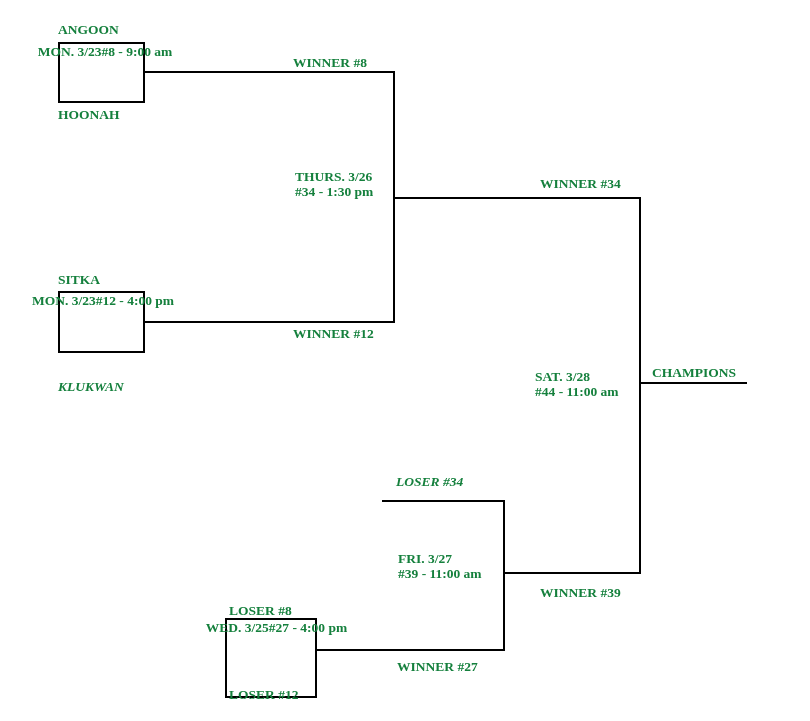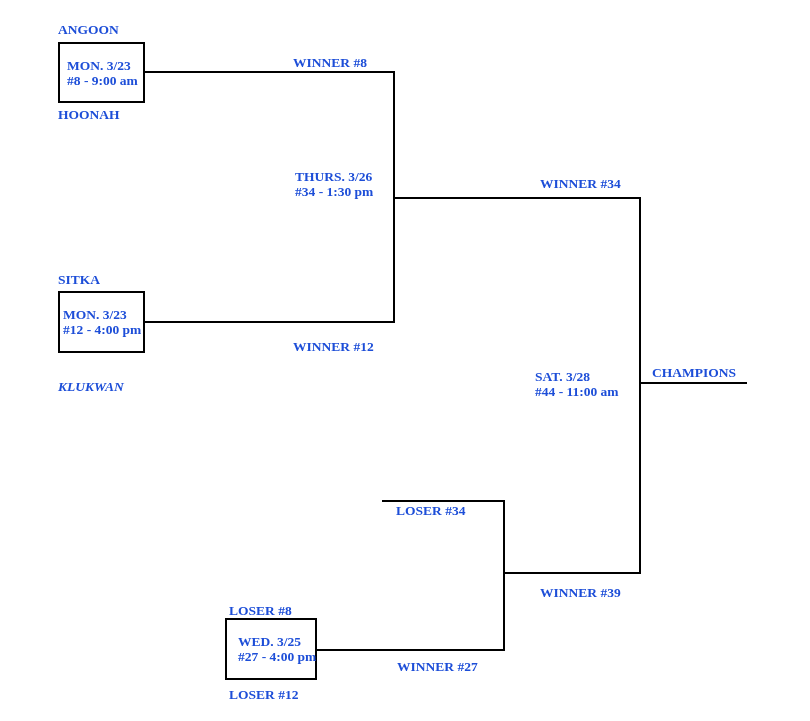--- a/index.html
+++ b/index.html
@@ -7,68 +7,68 @@
     padding: 0;
     background: #ffffff;
   }
   #bracket-canvas {
     position: relative;
     width: 810px;
     height: 721px;
     background: #ffffff;
     font-family: "Liberation Serif", serif;
     font-weight: bold;
-    color: #1d4ed8;
+    color: #15803d;
     overflow: hidden;
   }
   .label {
     position: absolute;
     font-size: 13.5px;
     line-height: 13px;
     white-space: nowrap;
   }
   .game-info {
     position: absolute;
     font-size: 13.5px;
     line-height: 15px;
     white-space: nowrap;
     font-family: Liberation Serif, serif;
   }
   .game-box {
     position: absolute;
     border: 2px solid #000000;
     box-sizing: border-box;
     display: flex;
-    flex-direction: column;
+    flex-direction: row;
     justify-content: center;
     font-size: 13.5px;
     line-height: 15px;
     white-space: nowrap;
   }
   .hline, .vline {
     position: absolute;
     background: #000000;
   }
   .hline { height: 2px; }
   .vline { width: 2px; }
 
   
   #box-game8  { left: 58px;  top: 42px;  width: 87px; height: 61px; padding-left: 7px; }
   #box-game12 { left: 58px;  top: 291px; width: 87px; height: 62px; padding-left: 3px; }
-  #box-game27 { left: 225px; top: 618px; width: 92px; height: 62px; padding-left: 11px; }
+  #box-game27 { left: 225px; top: 618px; width: 92px; height: 80px; padding-left: 11px; }
 
   
   #lbl-angoon   { left: 58px;  top: 23px;  }
   #lbl-hoonah   { left: 58px;  top: 108px; }
   #lbl-sitka    { left: 58px;  top: 273px; }
   #lbl-klukwan  { left: 58px;  top: 380px; font-style: italic; }
   #lbl-winner8  { left: 293px; top: 56px; text-align: center;  }
-  #lbl-winner12 { left: 293px; top: 340px; }
+  #lbl-winner12 { left: 293px; top: 327px; }
   #lbl-winner34 { left: 540px; top: 177px; }
-  #lbl-loser34  { left: 396px; top: 504px; }
+  #lbl-loser34  { left: 396px; top: 475px; font-style: italic; }
   #lbl-loser8   { left: 229px; top: 604px; }
   #lbl-loser12  { left: 229px; top: 688px; }
   #lbl-winner27 { left: 397px; top: 660px; }
   #lbl-winner39 { left: 540px; top: 586px; }
   #lbl-champions{ left: 652px; top: 366px; }
 
   
   #info-game34 { left: 295px; top: 169px; }
   #info-game44 { left: 535px; top: 369px; }
   #info-game39 { left: 398px; top: 551px; }
@@ -115,20 +115,24 @@
 
   <div class="label" id="lbl-loser8">LOSER #8</div>
   <div class="game-box" id="box-game27">
     <div>WED. 3/25</div>
     <div>#27 - 4:00 pm</div>
   </div>
   <div class="label" id="lbl-loser12">LOSER #12</div>
   <div class="label" id="lbl-winner27">WINNER #27</div>
 
   <div class="label" id="lbl-loser34">LOSER #34</div>
+  <div class="game-info" id="info-game39">
+    <div>FRI. 3/27</div>
+    <div>#39 - 11:00 am</div>
+  </div>
   <div class="label" id="lbl-winner39">WINNER #39</div>
 
   <div class="game-info" id="info-game44">
     <div>SAT. 3/28</div>
     <div>#44 - 11:00 am</div>
   </div>
   <div class="label" id="lbl-champions">CHAMPIONS</div>
 
   <div class="hline" id="line-winner8"></div>
   <div class="hline" id="line-winner12"></div>

